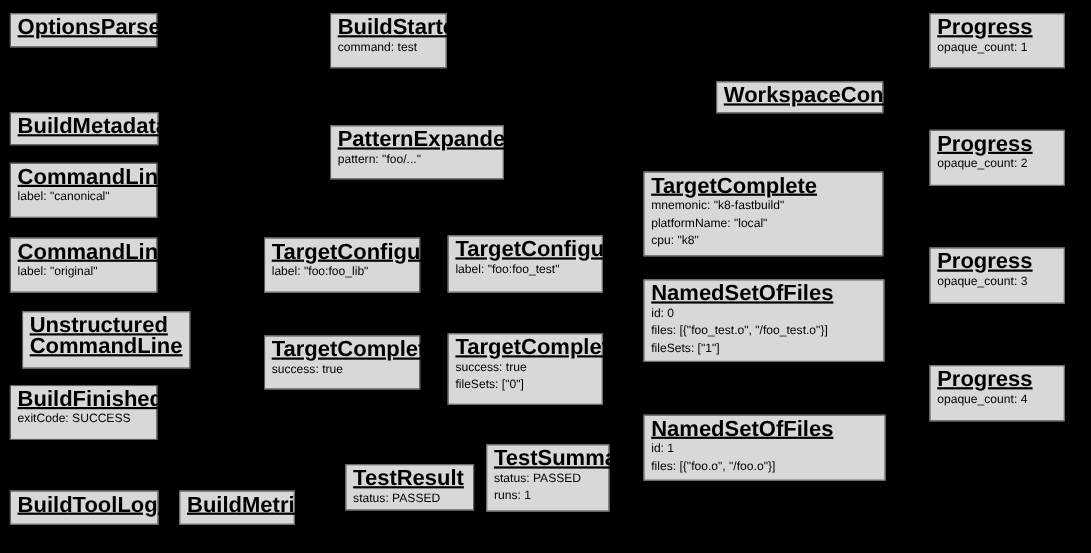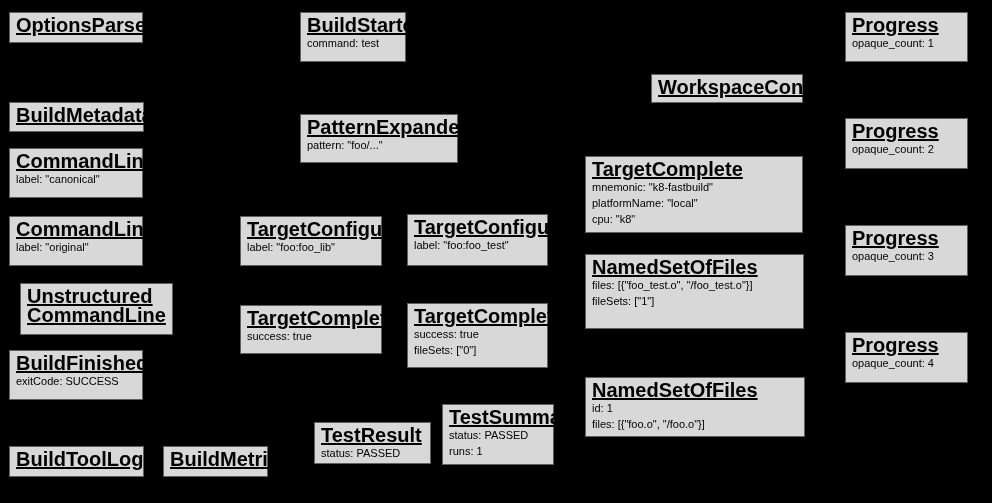--- a/index.html
+++ b/index.html
@@ -126,20 +126,21 @@
 
   <div class="node" style="left:585px; top:156px; width:218px; height:77px;">
     <div class="node-title">TargetComplete</div>
     <div class="node-field">mnemonic: "k8-fastbuild"</div>
     <div class="node-field">platformName: "local"</div>
     <div class="node-field">cpu: "k8"</div>
   </div>
 
   <div class="node" style="left:585px; top:254px; width:219px; height:75px;">
     <div class="node-title">NamedSetOfFiles</div>
+    <div class="node-field">id: 0</div>
     <div class="node-field">files: [{"foo_test.o", "/foo_test.o"}]</div>
     <div class="node-field">fileSets: ["1"]</div>
   </div>
 
   <div class="node" style="left:585px; top:377px; width:220px; height:60px;">
     <div class="node-title">NamedSetOfFiles</div>
     <div class="node-field">id: 1</div>
     <div class="node-field">files: [{"foo.o", "/foo.o"}]</div>
   </div>
 

